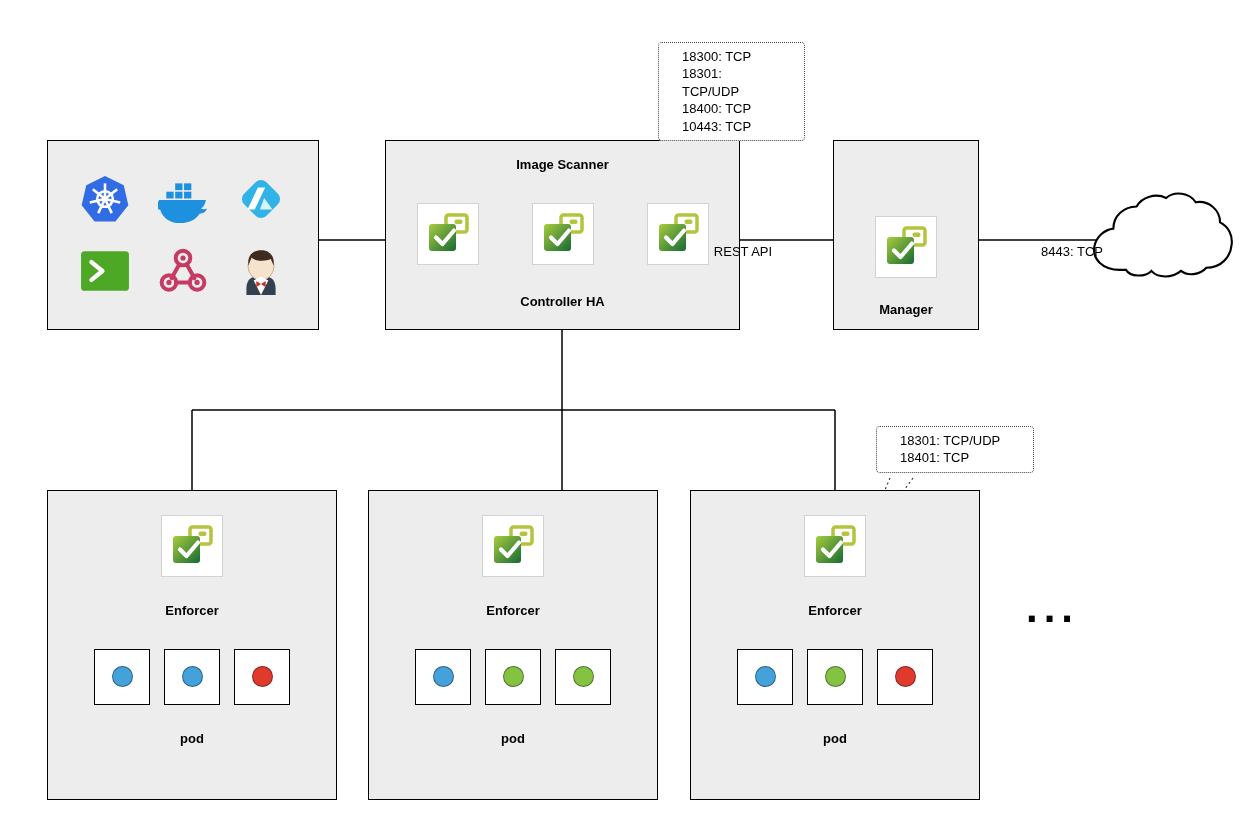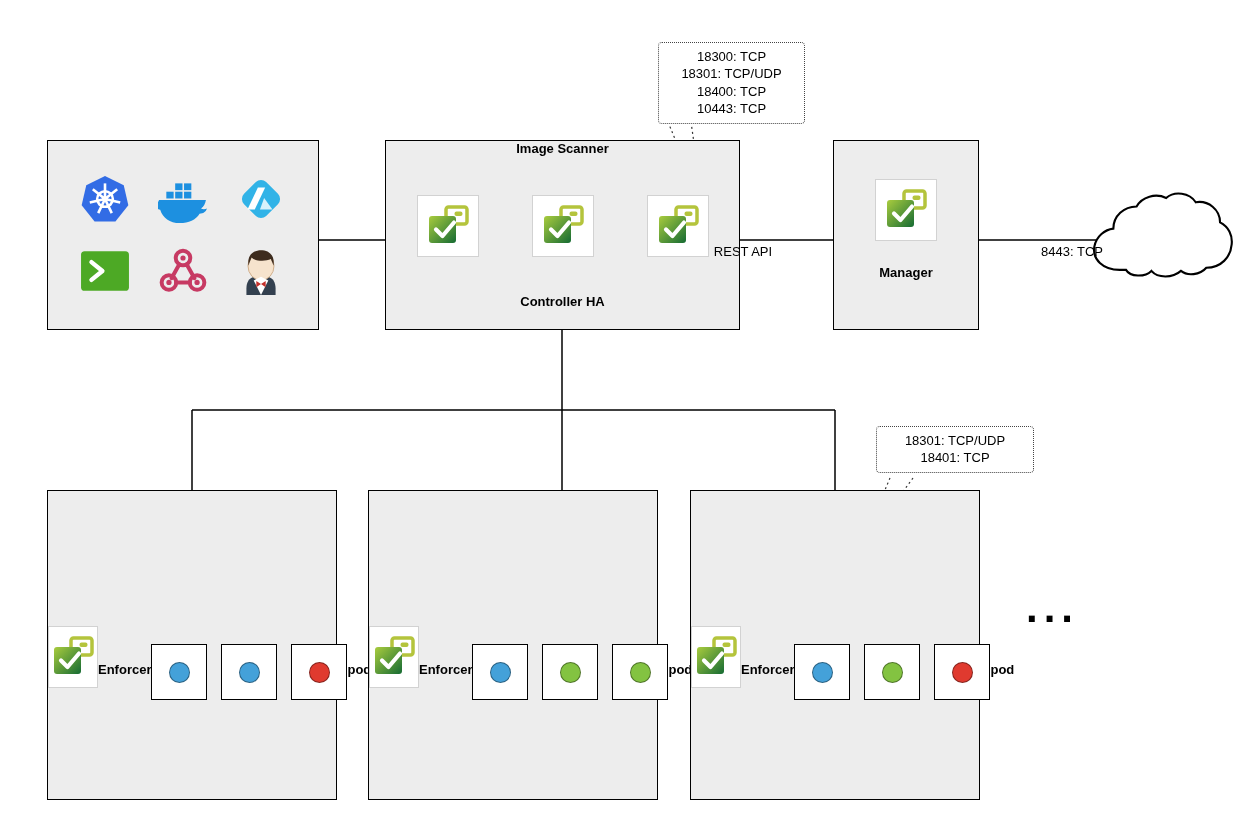--- a/index.html
+++ b/index.html
@@ -19,42 +19,42 @@
 
   
   .integrations { left:47px; top:140px; width:272px; height:190px;
     display:grid; grid-template-columns:repeat(3,1fr);
     justify-items:center; align-items:center; padding:22px 18px; }
   .int-icon { width:50px; height:50px; display:block; }
 
   
   .controller { left:385px; top:140px; width:355px; height:190px;
     display:flex; flex-direction:column; align-items:center;
-    justify-content:space-between; padding:0 0 19px; }
+    justify-content:space-between; padding:16px 0 19px; }
   .tile-row { display:flex; gap:53px; }
 
   
   .manager { left:833px; top:140px; width:146px; height:190px;
-    display:flex; flex-direction:column; align-items:center; padding-top:38px;text-align:center; }
+    display:flex; flex-direction:column; align-items:center; padding-top:75px;text-align:center; }
   .manager .lbl { margin-top:24px; }
 
   
   .enforcer { top:490px; width:290px; height:310px;
-    display:flex; flex-direction:row; align-items:center; padding-top:24px; }
+    display:flex; flex-direction:column; align-items:center; padding-top:24px; }
   .enforcer-1 { left:47px; } .enforcer-2 { left:368px; } .enforcer-3 { left:690px; }
   .enforcer .lbl { margin-top:26px; }
   .pods { display:flex; gap:14px; margin-top:30px; }
   .pod { width:56px; height:56px; background:#fff; border:1px solid #000;
     display:flex; align-items:center; justify-content:center; }
   .dot { width:21px; height:21px; border-radius:50%; border:1px solid rgba(0,0,0,.40); }
   .pod-lbl { margin-top:28px; }
 
   
   .callout { position:absolute; background:#fff; border:1.4px dotted #444;
-    border-radius:4px; padding:5px 9px; font-size:13px; line-height:1.34; z-index:2;text-align:center; }
+    border-radius:4px; padding:5px 23px; font-size:13px; line-height:1.34; z-index:2; }
   .callout-1 { left:658px; top:42px; width:147px; }
   .callout-2 { left:876px; top:426px; width:158px; }
 
   
   .edge-label { position:absolute; font-size:13px; z-index:2; text-align:center; }
   .edge-rest { left:704px; top:244px; width:78px; }
   .edge-8443 { left:1039px; top:244px; width:66px; }
 
   
   .cloud { position:absolute; left:1088px; top:180px; width:150px; height:110px; z-index:1; }

